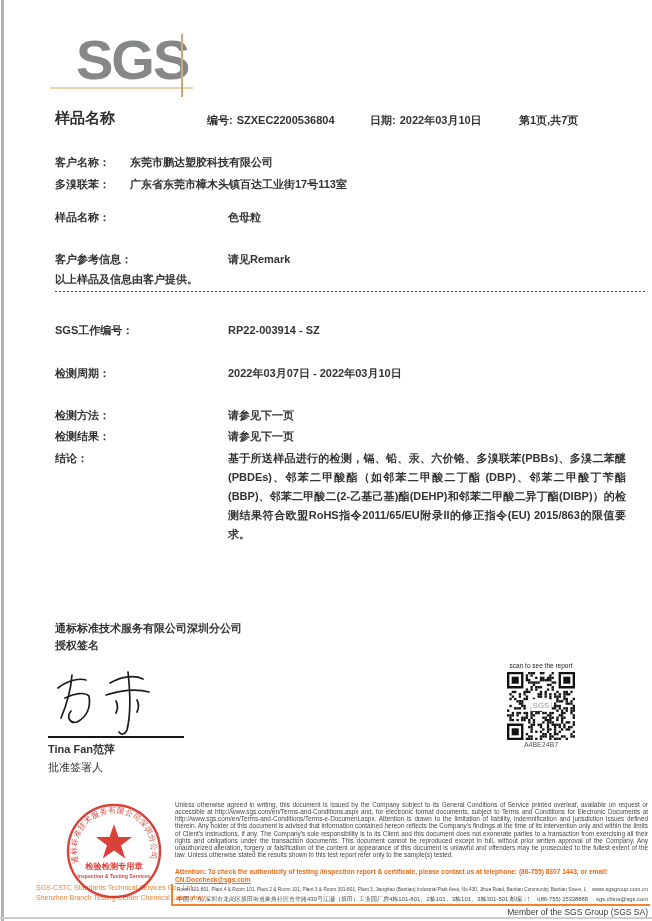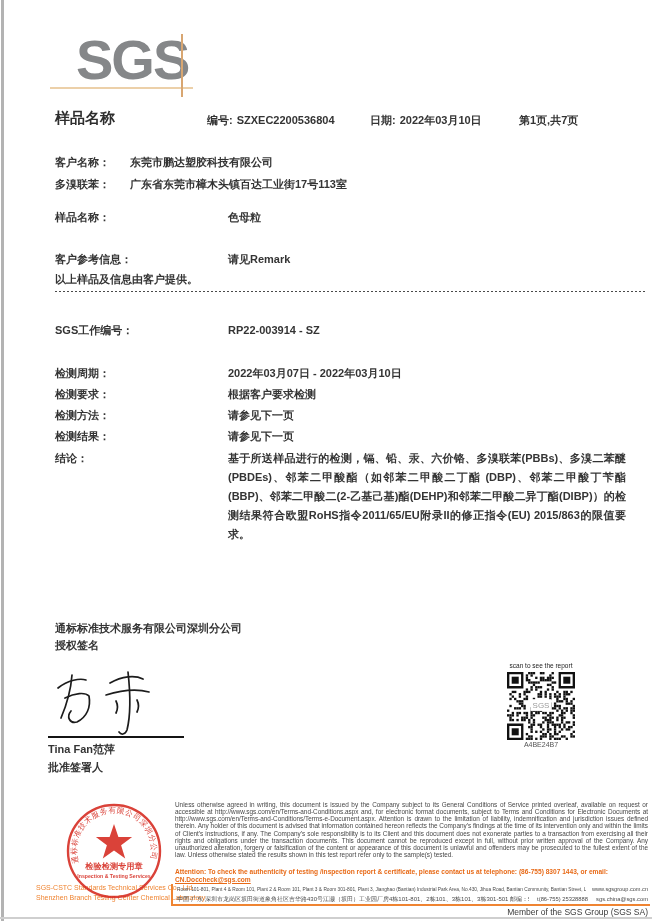--- a/index.html
+++ b/index.html
@@ -32,21 +32,21 @@
   .conclusion-label{left:55px;top:451px;font-size:11px;font-weight:600;}
   .conclusion{left:228px;top:449px;width:398px;font-size:11px;line-height:19px;
     font-weight:600;text-align:justify;}
 
   
   .sig-company{left:55px;top:621px;font-size:11px;font-weight:600;}
   .sig-auth{left:55px;top:638px;font-size:11px;font-weight:600;}
   .sig-svg{left:50px;top:666px;}
   .sig-line{left:48px;top:736px;width:136px;height:2px;background:#141414;}
   .sig-name{left:48px;top:742px;font-size:11px;font-weight:700;}
-  .sig-role{left:48px;top:760px;font-size:11px;font-weight:700;}
+  .sig-role{left:48px;top:760px;font-size:11px;font-weight:400;}
 
   
   .qr-caption{left:503px;top:662px;width:76px;text-align:center;font-size:6.5px;color:#222;}
   .qr-svg{left:507px;top:672px;}
   .qr-code-label{left:503px;top:741px;width:76px;text-align:center;font-size:7px;color:#555;}
 
   
   .stamp-co{left:36px;top:883px;font-size:7px;line-height:9.5px;color:#ef8432;white-space:nowrap;}
   .stamp-svg{left:54px;top:791px;}
   .disclaimer{left:175px;top:801px;width:473px;font-size:6.4px;line-height:7.15px;
@@ -101,23 +101,20 @@
   </div>
   <div class="abs frow" style="top:272px">以上样品及信息由客户提供。</div>
 
   <div class="abs dashline"></div>
 
   <div class="abs frow" style="top:323px">
     <span class="lbl-wide">SGS工作编号：</span><span>RP22-003914 - SZ</span>
   </div>
   <div class="abs frow" style="top:366px">
     <span class="lbl-wide">检测周期：</span><span>2022年03月07日 - 2022年03月10日</span>
-  </div>
-  <div class="abs frow" style="top:387px">
-    <span class="lbl-wide">检测要求：</span><span>根据客户要求检测</span>
   </div>
   <div class="abs frow" style="top:408px">
     <span class="lbl-wide">检测方法：</span><span>请参见下一页</span>
   </div>
   <div class="abs frow" style="top:429px">
     <span class="lbl-wide">检测结果：</span><span>请参见下一页</span>
   </div>
 
   <div class="abs conclusion-label">结论：</div>
   <div class="abs conclusion">基于所送样品进行的检测，镉、铅、汞、六价铬、多溴联苯(PBBs)、多溴二苯醚(PBDEs)、邻苯二甲酸酯（如邻苯二甲酸二丁酯 (DBP)、邻苯二甲酸丁苄酯(BBP)、邻苯二甲酸二(2-乙基己基)酯(DEHP)和邻苯二甲酸二异丁酯(DIBP)）的检测结果符合欧盟RoHS指令2011/65/EU附录II的修正指令(EU) 2015/863的限值要求。</div>

